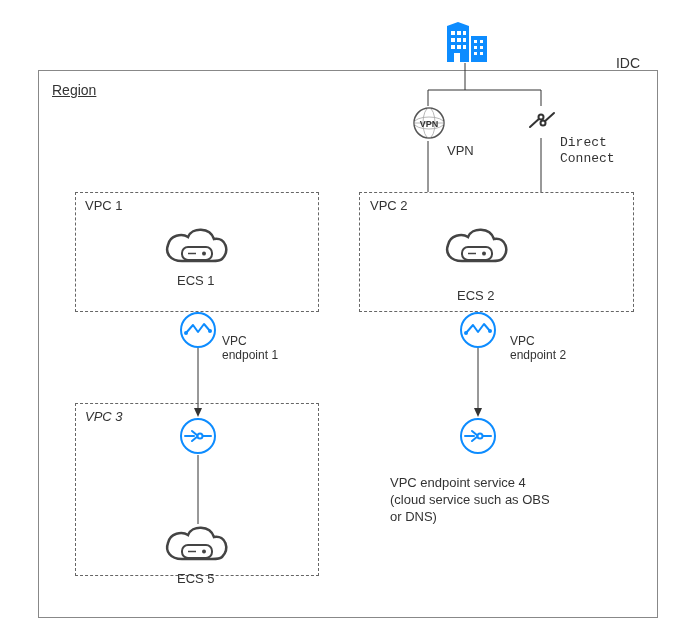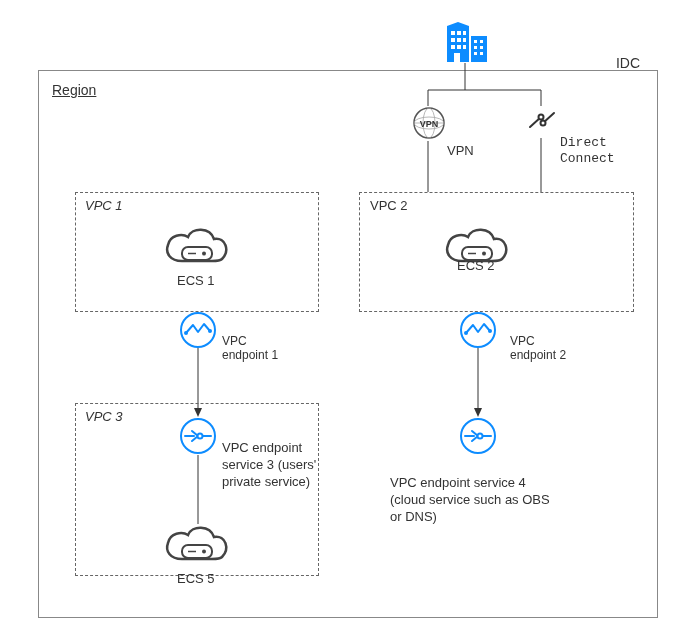--- a/index.html
+++ b/index.html
@@ -70,35 +70,35 @@
     position: absolute;
     border: 1px dashed #666;
   }
   .vpc1 { left: 75px; top: 192px; width: 244px; height: 120px; }
   .vpc2 { left: 359px; top: 192px; width: 275px; height: 120px; }
   .vpc3 { left: 75px; top: 403px; width: 244px; height: 173px; }
   .vpc-label {
     position: absolute;
     font-size: 13px;
   }
-  .vpc1-label { left: 85px; top: 198px; font-style: italic; }
+  .vpc1-label { left: 85px; top: 198px; }
   .vpc2-label { left: 370px; top: 198px; }
   .vpc3-label { left: 85px; top: 409px; font-style: italic; }
   .cloud-icon {
     position: absolute;
   }
   .ecs1-icon { left: 160px; top: 223px; }
   .ecs2-icon { left: 440px; top: 223px; }
   .ecs3-icon { left: 160px; top: 521px; }
   .ecs-label {
     position: absolute;
     font-size: 13px;
   }
   .ecs1-label { left: 177px; top: 273px; }
-  .ecs2-label { left: 457px; top: 258px; }
+  .ecs2-label { left: 457px; top: 288px; }
   .ecs3-label { left: 177px; top: 571px; }
   .endpoint-icon {
     position: absolute;
   }
   .ep1-icon { left: 179px; top: 311px; }
   .ep2-icon { left: 459px; top: 311px; }
   .ep-label {
     position: absolute;
     font-size: 12px;
     line-height: 1.2;
@@ -276,21 +276,20 @@
     <svg width="38" height="38" viewBox="0 0 38 38">
       <circle cx="19" cy="19" r="17" fill="#fff" stroke="#0d8cff" stroke-width="2"></circle>
       <g stroke="#0d8cff" stroke-width="2" fill="none" stroke-linecap="round">
         <path d="M6 19 L15 19"></path>
         <path d="M23 19 L32 19"></path>
         <path d="M13 14 L19 19 L13 24"></path>
         <circle cx="21" cy="19" r="2.5" fill="#fff"></circle>
       </g>
     </svg>
   </div>
-  <div class="svc-label svc3-label">VPC endpoint service 3 (users' private service)</div>
 
   <div class="service-icon svc4-icon">
     <svg width="38" height="38" viewBox="0 0 38 38">
       <circle cx="19" cy="19" r="17" fill="#fff" stroke="#0d8cff" stroke-width="2"></circle>
       <g stroke="#0d8cff" stroke-width="2" fill="none" stroke-linecap="round">
         <path d="M6 19 L15 19"></path>
         <path d="M23 19 L32 19"></path>
         <path d="M13 14 L19 19 L13 24"></path>
         <circle cx="21" cy="19" r="2.5" fill="#fff"></circle>
       </g>

